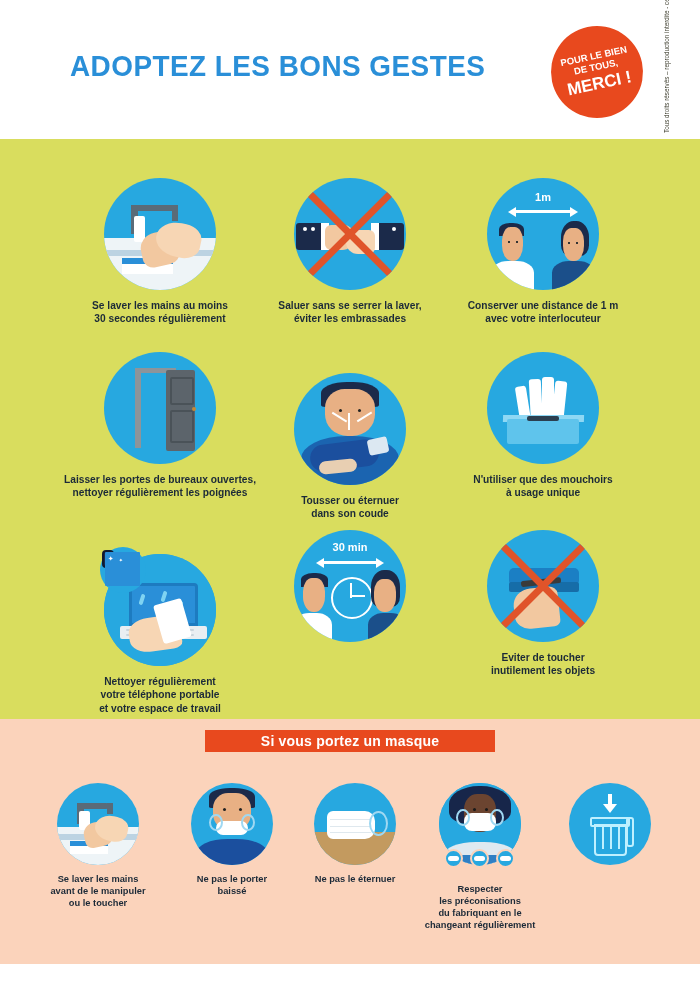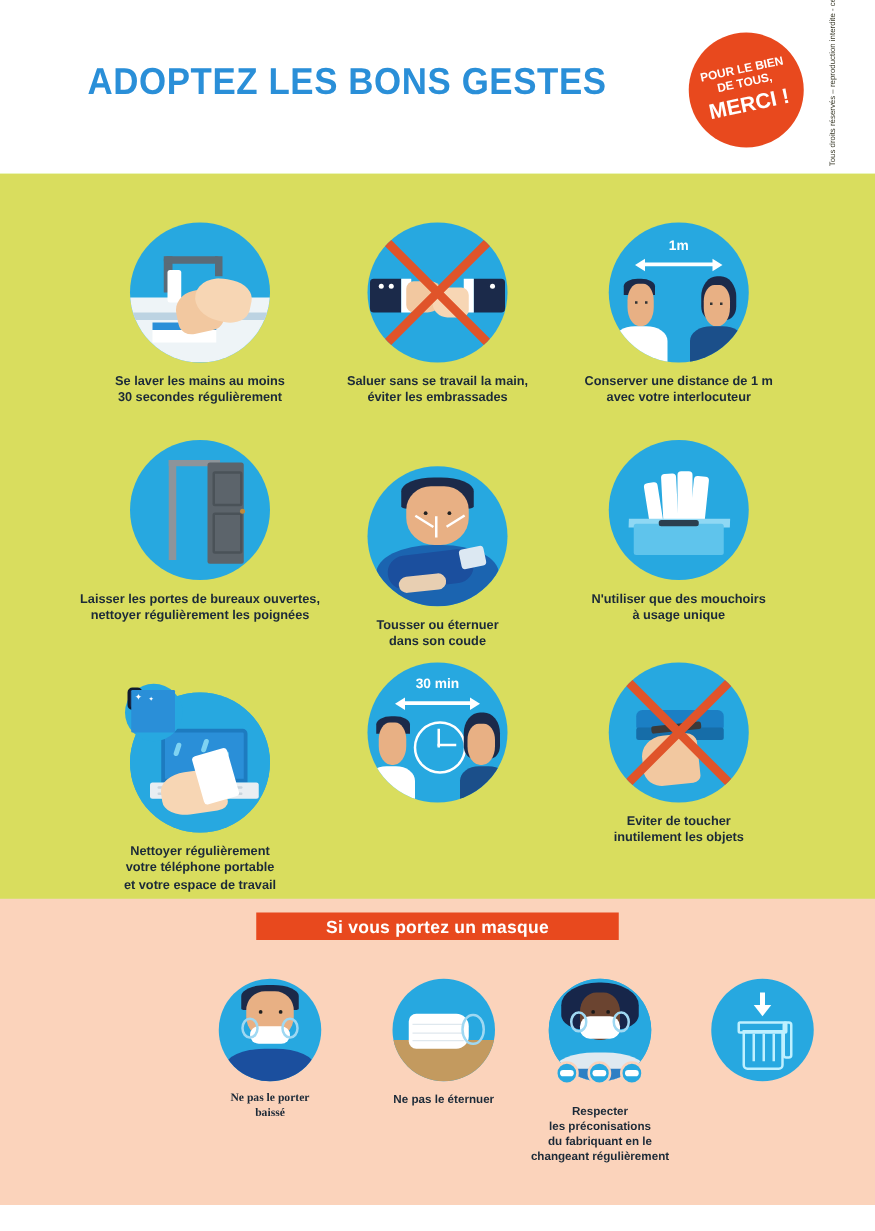--- a/index.html
+++ b/index.html
@@ -193,21 +193,21 @@
       <div class="dot" style="left:8%;top:44%;"></div>
       <div class="dot" style="left:15%;top:44%;"></div>
       <div class="dot" style="right:9%;top:44%;"></div>
       <div class="shake-l"></div>
       <div class="shake-r"></div>
       <div class="cross">
           <i class="a"></i>
           <i class="b"></i>
         </div>
     </div>
-    <div class="cap">Saluer sans se travail la main,
+    <div class="cap">Saluer sans se serrer la laver,
 éviter les embrassades</div>
   </div>
 
   <div class="cell" style="left:428px;top:178px;width:230px;">
     <div class="circle" style="width:112px;height:112px;">
       <div class="dim-txt" style="top:12%;font-size:11px;">1m</div>
       <div class="arrowline" style="left:24%;top:29%;width:52%;"></div>
       <div class="arrowhead" style="left:19%;top:26%;border-right:8px solid #ffffff;"></div>
       <div class="arrowhead" style="right:19%;top:26%;border-left:8px solid #ffffff;"></div>
       <div class="hair" style="left:11%;top:40%;width:22%;height:12%;border-radius:45% 45% 0 0;"></div>
@@ -324,22 +324,40 @@
           <i class="b"></i>
         </div>
     </div>
     <div class="cap">Eviter de toucher
 inutilement les objets</div>
   </div>
 
   <div class="pink"></div>
   <div class="mask-banner">Si vous portez un masque</div>
 
-
-  <div class="mcell" style="left:140px;top:783px;width:152px;font-family:Liberation Serif, serif;">
+  <div class="mcell" style="left:18px;top:783px;width:160px;">
+    <div class="circle" style="width:82px;height:82px;">
+      <div class="wash-basin"></div>
+      <div class="wash-counter"></div>
+      <div class="wash-blue"></div>
+      <div class="wash-box"></div>
+      <div class="wash-stem"></div>
+      <div class="wash-tap"></div>
+      <div class="wash-tap2"></div>
+      <div class="wash-soap" style="height:19px;"></div>
+      <div class="drop" style="width:8px;height:11px;"></div>
+      <div class="hand wash-h1"></div>
+      <div class="hand wash-h2"></div>
+    </div>
+    <div class="mcap">Se laver les mains
+avant de le manipuler
+ou le toucher</div>
+  </div>
+
+  <div class="mcell" style="left:156px;top:783px;width:152px;">
     <div class="circle" style="width:82px;height:82px;">
       <div class="hair" style="left:22%;top:6%;width:56%;height:24%;border-radius:45% 45% 6% 6%;"></div>
       <div class="head" style="left:27%;top:12%;width:46%;height:46%;"></div>
       <div class="abs" style="left:39%;top:30%;width:3px;height:3px;background:#222;border-radius:50%;"></div>
       <div class="abs" style="left:58%;top:30%;width:3px;height:3px;background:#222;border-radius:50%;"></div>
       <div class="mask-body" style="left:31%;top:46%;width:38%;height:18%;"></div>
       <div class="mask-strap" style="left:22%;top:38%;width:12%;height:16%;"></div>
       <div class="mask-strap" style="right:22%;top:38%;width:12%;height:16%;"></div>
       <div class="abs" style="left:6%;top:68%;width:88%;height:40%;background:#1b4f9e;border-radius:44% 44% 0 0;"></div>
     </div>

